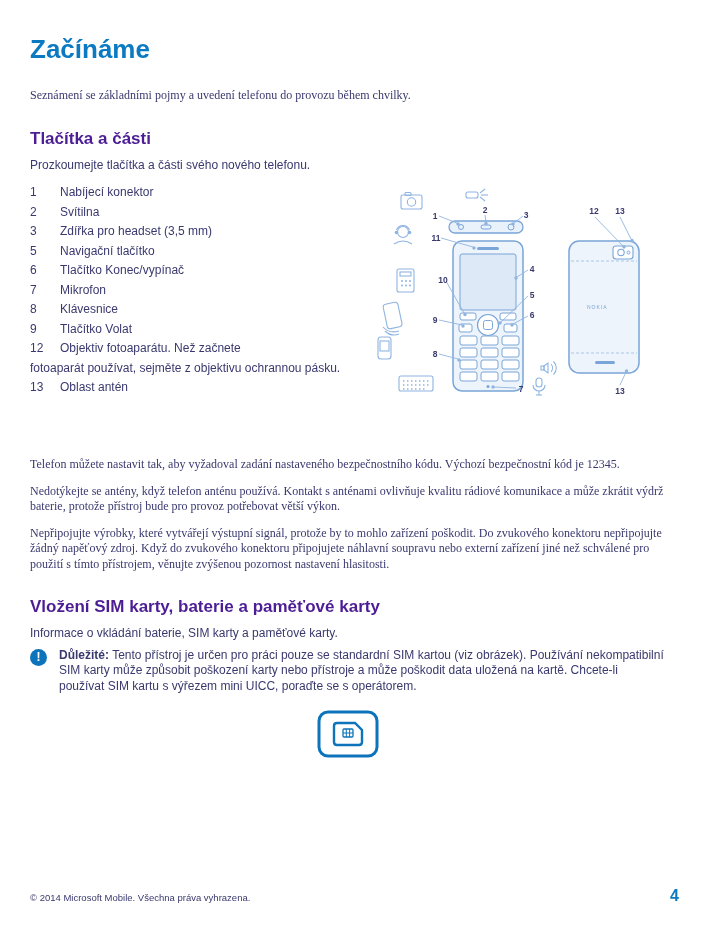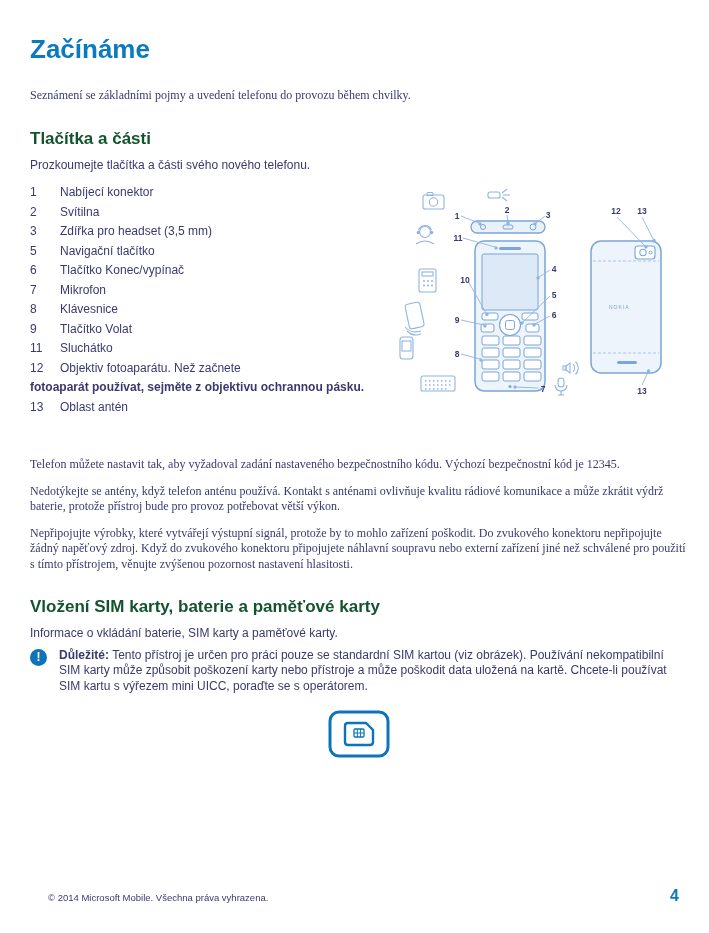--- a/index.html
+++ b/index.html
@@ -1,44 +1,44 @@
 <!DOCTYPE html>
 <html><head>
 <meta charset="utf-8">
 <style>
   * { margin:0; padding:0; box-sizing:border-box; }
   html,body { background:#ffffff; }
   body { font-family:"Liberation Sans", sans-serif; }
   .page {
     position:relative; width:709px; height:933px; margin:0 auto;
-    background:#ffffff; padding:34px 22px 0 30px;
+    background:#ffffff; padding:34px 44px 0 30px;
     color:#39396f; font-size:12px; line-height:15.5px; overflow:hidden;border-radius:12px;
   }
   h1.title { color:#0b7ac1; font-size:26px; line-height:30px; font-weight:bold; margin-bottom:24px; }
-  h2.section { color:#14532d; font-size:17px; line-height:21px; font-weight:bold; margin:24px 0 9px 0; }
+  h2.section { color:#4c1d95; font-size:17px; line-height:21px; font-weight:bold; margin:24px 0 9px 0; }
   p.body-p { margin-bottom:11px;font-family:Liberation Serif, serif; }
   .parts-row { position:relative; margin-top:12px; min-height:272px; }
   .parts-list { width:372px; }
   .part { margin-bottom:4px; }
   .part .num { display:inline-block; width:30px; }
-  .part.cont { margin-bottom:4px;font-weight:bold; }
+  .part.cont { margin-bottom:4px; }
   .illu { position:absolute; top:0; right:0; width:292px; height:222px; }
   .illu svg { display:block; }
   .co { font-size:8.5px; font-weight:bold; fill:#39396f; }
   .backbrand { font-size:5px; letter-spacing:1px; fill:#7aa5d8; }
   .important { display:flex; gap:12px; margin:6px 0 10px 0; }
   .imp-icon {
     flex:0 0 17px; width:17px; height:17px; border-radius:50%;
     background:#0d74bb; color:#ffffff; font-weight:bold; font-size:12px;
     line-height:17px; text-align:center; margin-top:1px;
   }
   .important p { flex:1; }
   .sim-wrap { display:flex; justify-content:center; margin-top:16px; }
   .footer {
-    position:absolute; left:48px; right:30px; bottom:28px;
+    position:absolute; left:30px; right:30px; bottom:28px;
     display:flex; justify-content:space-between; align-items:baseline;
     font-size:9.5px;
   }
   .pagenum { color:#0b7ac1; font-size:16px; font-weight:bold; }
 </style>
 </head>
 <body>
 
 <div class="page">
 
@@ -51,21 +51,20 @@
   <div class="parts-row">
     <div class="parts-list">
       <div class="part"><span class="num">1</span><span>Nabíjecí konektor</span></div>
       <div class="part"><span class="num">2</span><span>Svítilna</span></div>
       <div class="part"><span class="num">3</span><span>Zdířka pro headset (3,5 mm)</span></div>
       <div class="part"><span class="num">5</span><span>Navigační tlačítko</span></div>
       <div class="part"><span class="num">6</span><span>Tlačítko Konec/vypínač</span></div>
       <div class="part"><span class="num">7</span><span>Mikrofon</span></div>
       <div class="part"><span class="num">8</span><span>Klávesnice</span></div>
       <div class="part"><span class="num">9</span><span>Tlačítko Volat</span></div>
-      <div class="part"><span class="num">11</span><span>Sluchátko</span></div>
       <div class="part"><span class="num">12</span><span>Objektiv fotoaparátu. Než začnete</span></div>
       <div class="part cont">fotoaparát používat, sejměte z objektivu ochrannou pásku.</div>
       <div class="part"><span class="num">13</span><span>Oblast antén</span></div>
     </div>
 
     <div class="illu">
       <svg width="292" height="222" viewBox="0 0 292 222">
 
         <g stroke="#8fb4e2" fill="none" stroke-width="1.1">
           <rect x="28" y="10" width="21" height="14" rx="2"></rect>

